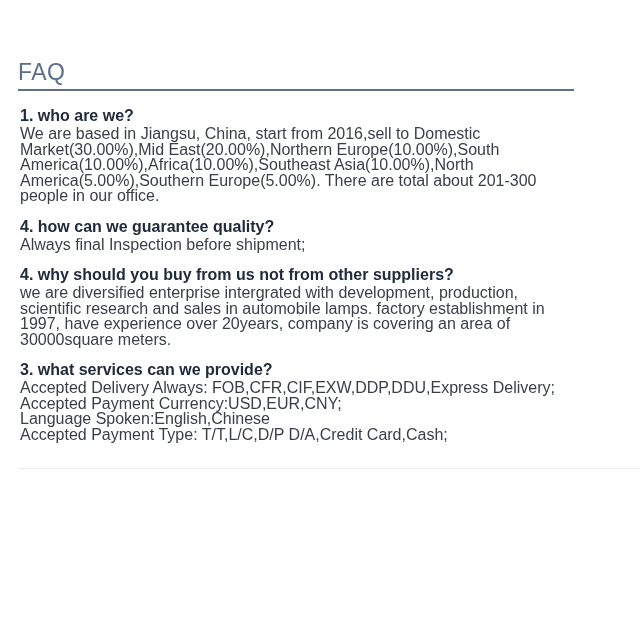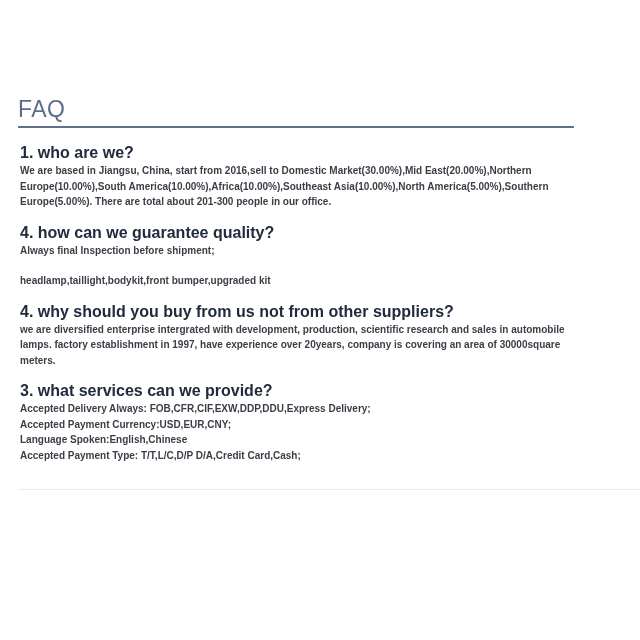--- a/index.html
+++ b/index.html
@@ -8,21 +8,21 @@
     background: #ffffff;
     width: 640px;
     height: 640px;
     overflow: hidden;
     font-family: "Liberation Sans", "DejaVu Sans", sans-serif;
   }
   .page {
     box-sizing: border-box;
     width: 640px;
     height: 640px;
-    padding: 97px 0 0 18px;
+    padding: 60px 0 0 18px;
     background: #ffffff;
   }
   .faq-title {
     font-size: 23px;
     font-weight: 400;
     color: #5c6e88;
     letter-spacing: 0.5px;
     line-height: 24px;
     margin: 0;
   }
@@ -44,22 +44,22 @@
     font-weight: 700;
     color: #212b3c;
     line-height: 15px;
     margin: 0 0 3px 2px;
   }
   .faq-answer {
     margin-left: 2px;
   }
   .faq-answer p {
     margin: 0;
-    font-size: 10px;
-    font-weight: 700;
+    font-size: 16px;
+    font-weight: 400;
     color: #3a3e46;
     line-height: 15.5px;
   }
   .bottom-divider {
     margin-top: 26px;
     width: 622px; 
     height: 0;
     border-top: 1px solid #ececec;
   }
 </style>
@@ -81,23 +81,20 @@
     </div>
 
     <div class="faq-item">
       <p class="faq-question">4. how can we guarantee quality?</p>
       <div class="faq-answer">
         <p>Always final Inspection before shipment;</p>
       </div>
     </div>
 
     <div class="faq-item">
-      <div class="faq-answer">
-        <p>headlamp,taillight,bodykit,front bumper,upgraded kit</p>
-      </div>
     </div>
 
     <div class="faq-item">
       <p class="faq-question">4. why should you buy from us not from other suppliers?</p>
       <div class="faq-answer">
         <p>we are diversified enterprise intergrated with development, production, scientific research and sales in automobile lamps. factory establishment in 1997, have experience over 20years, company is covering an area of 30000square meters.</p>
       </div>
     </div>
 
     <div class="faq-item">

